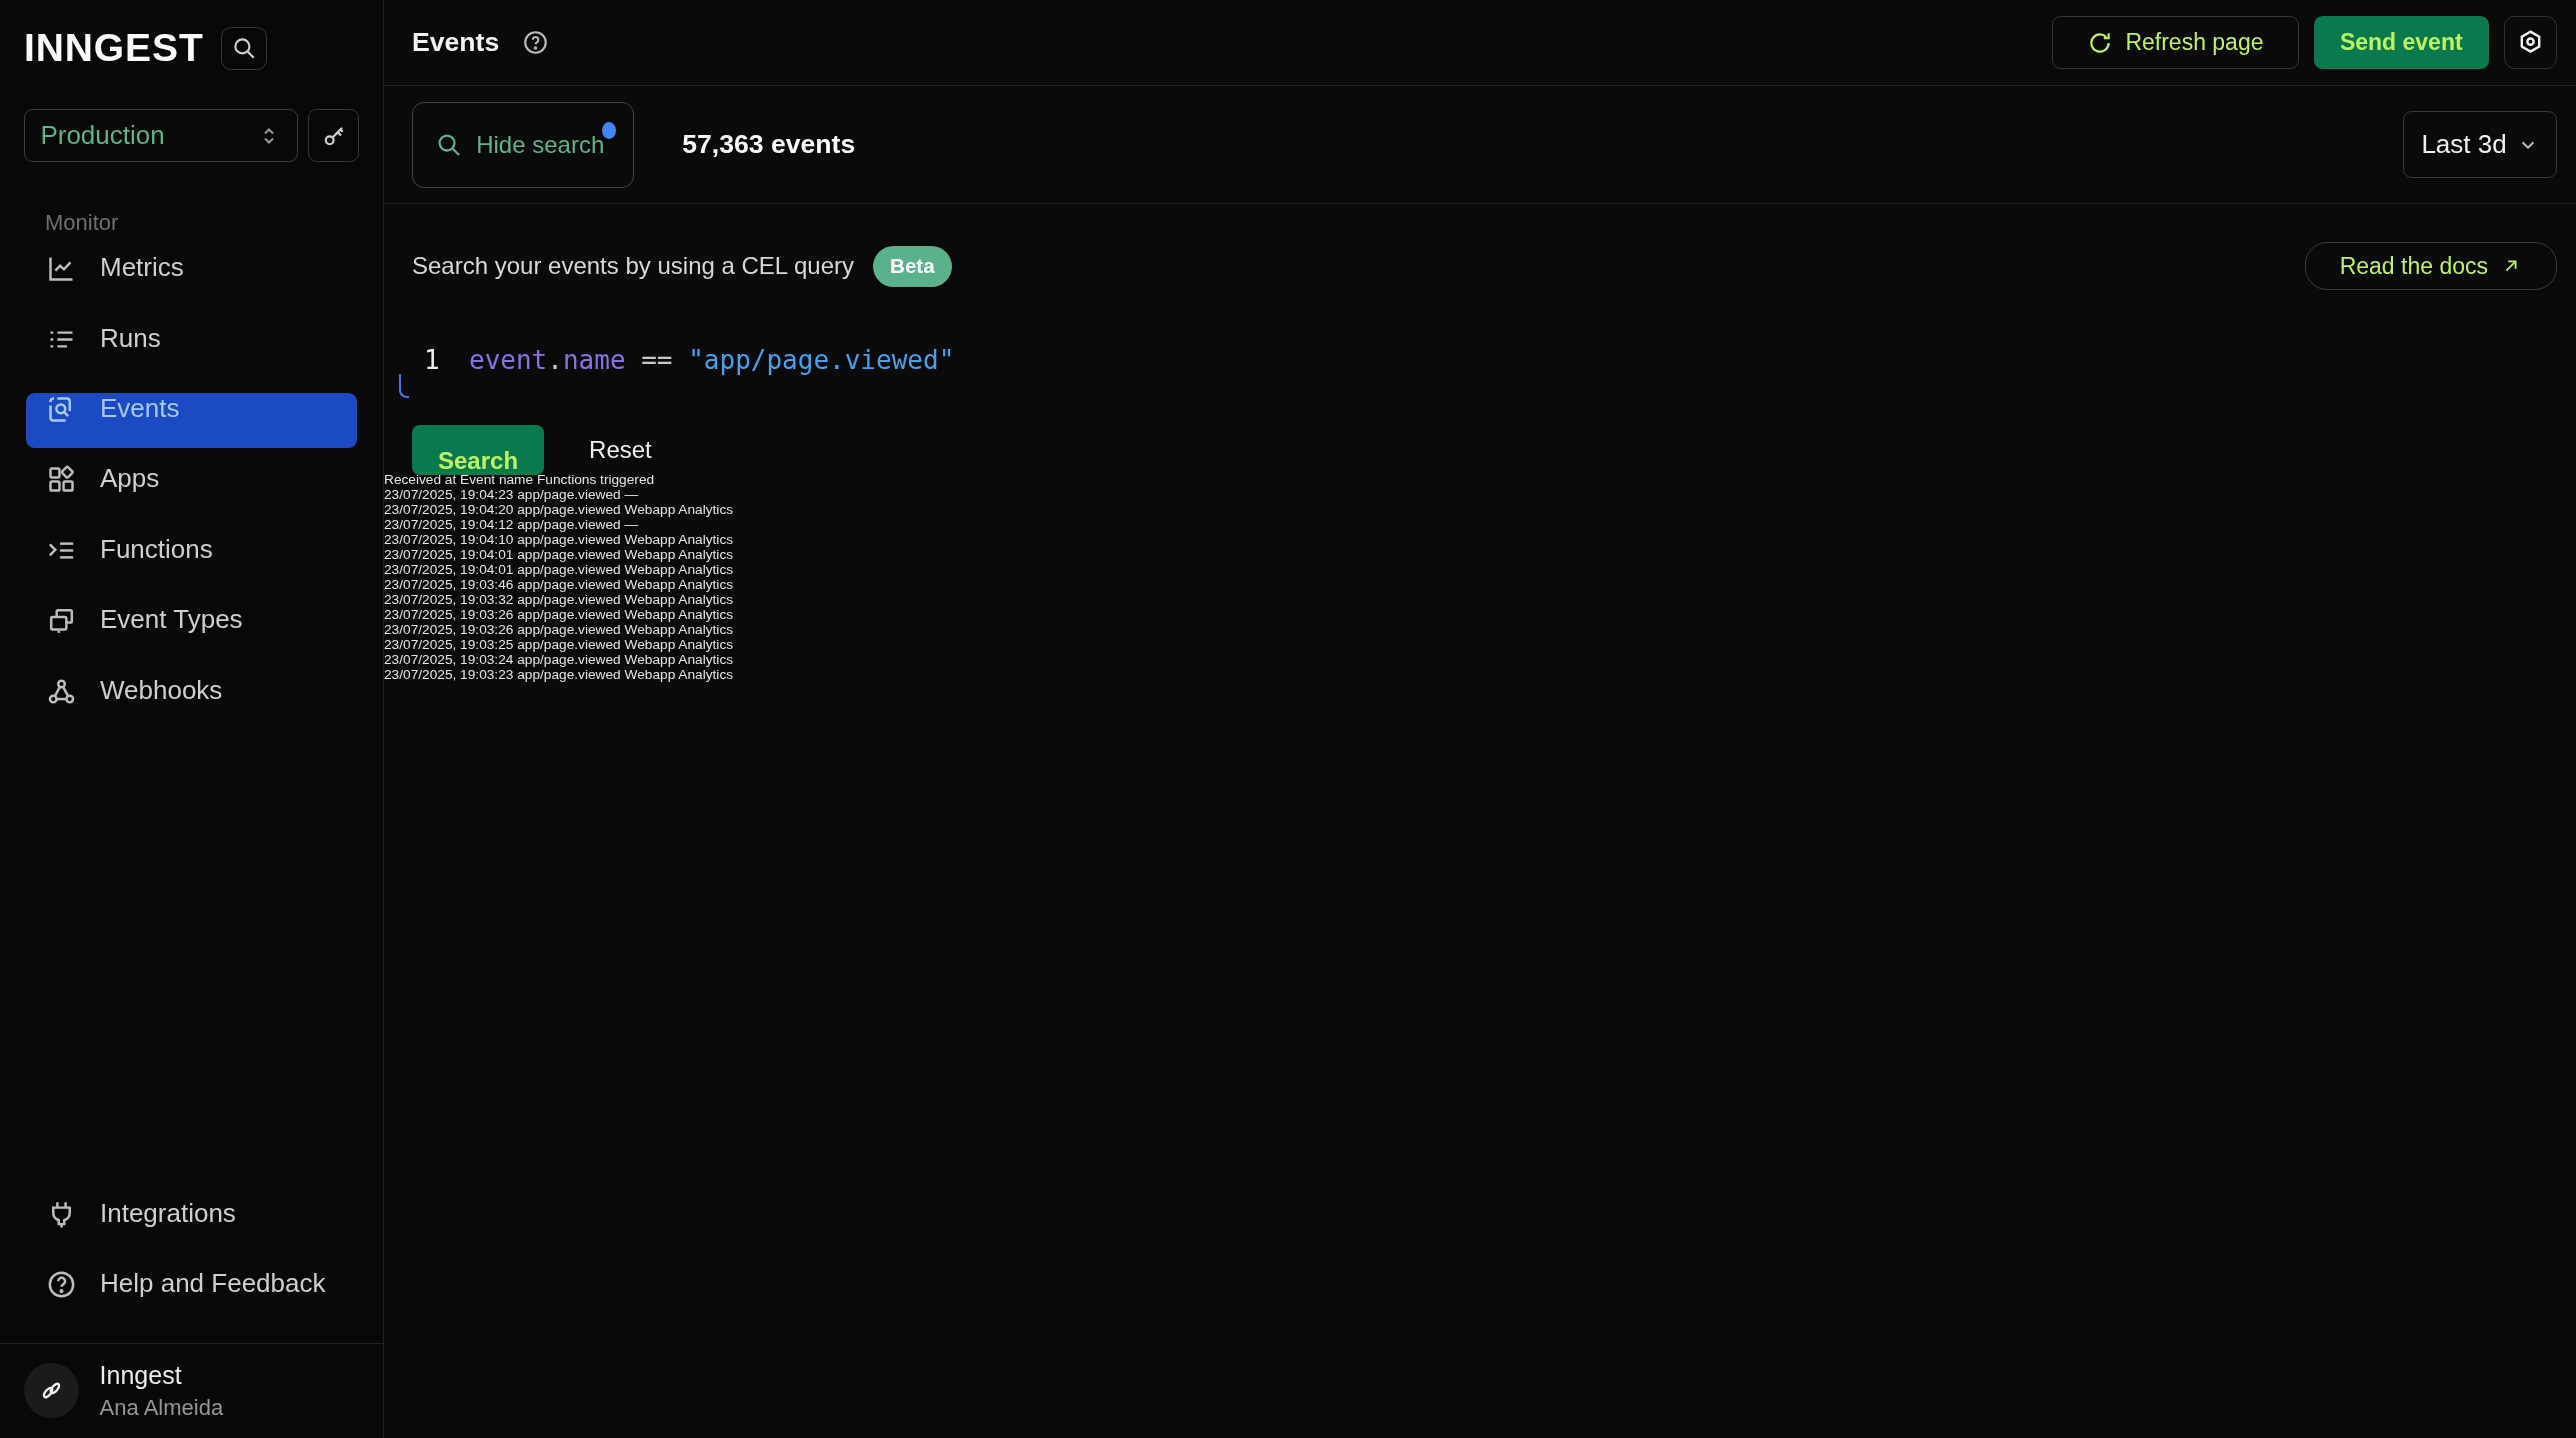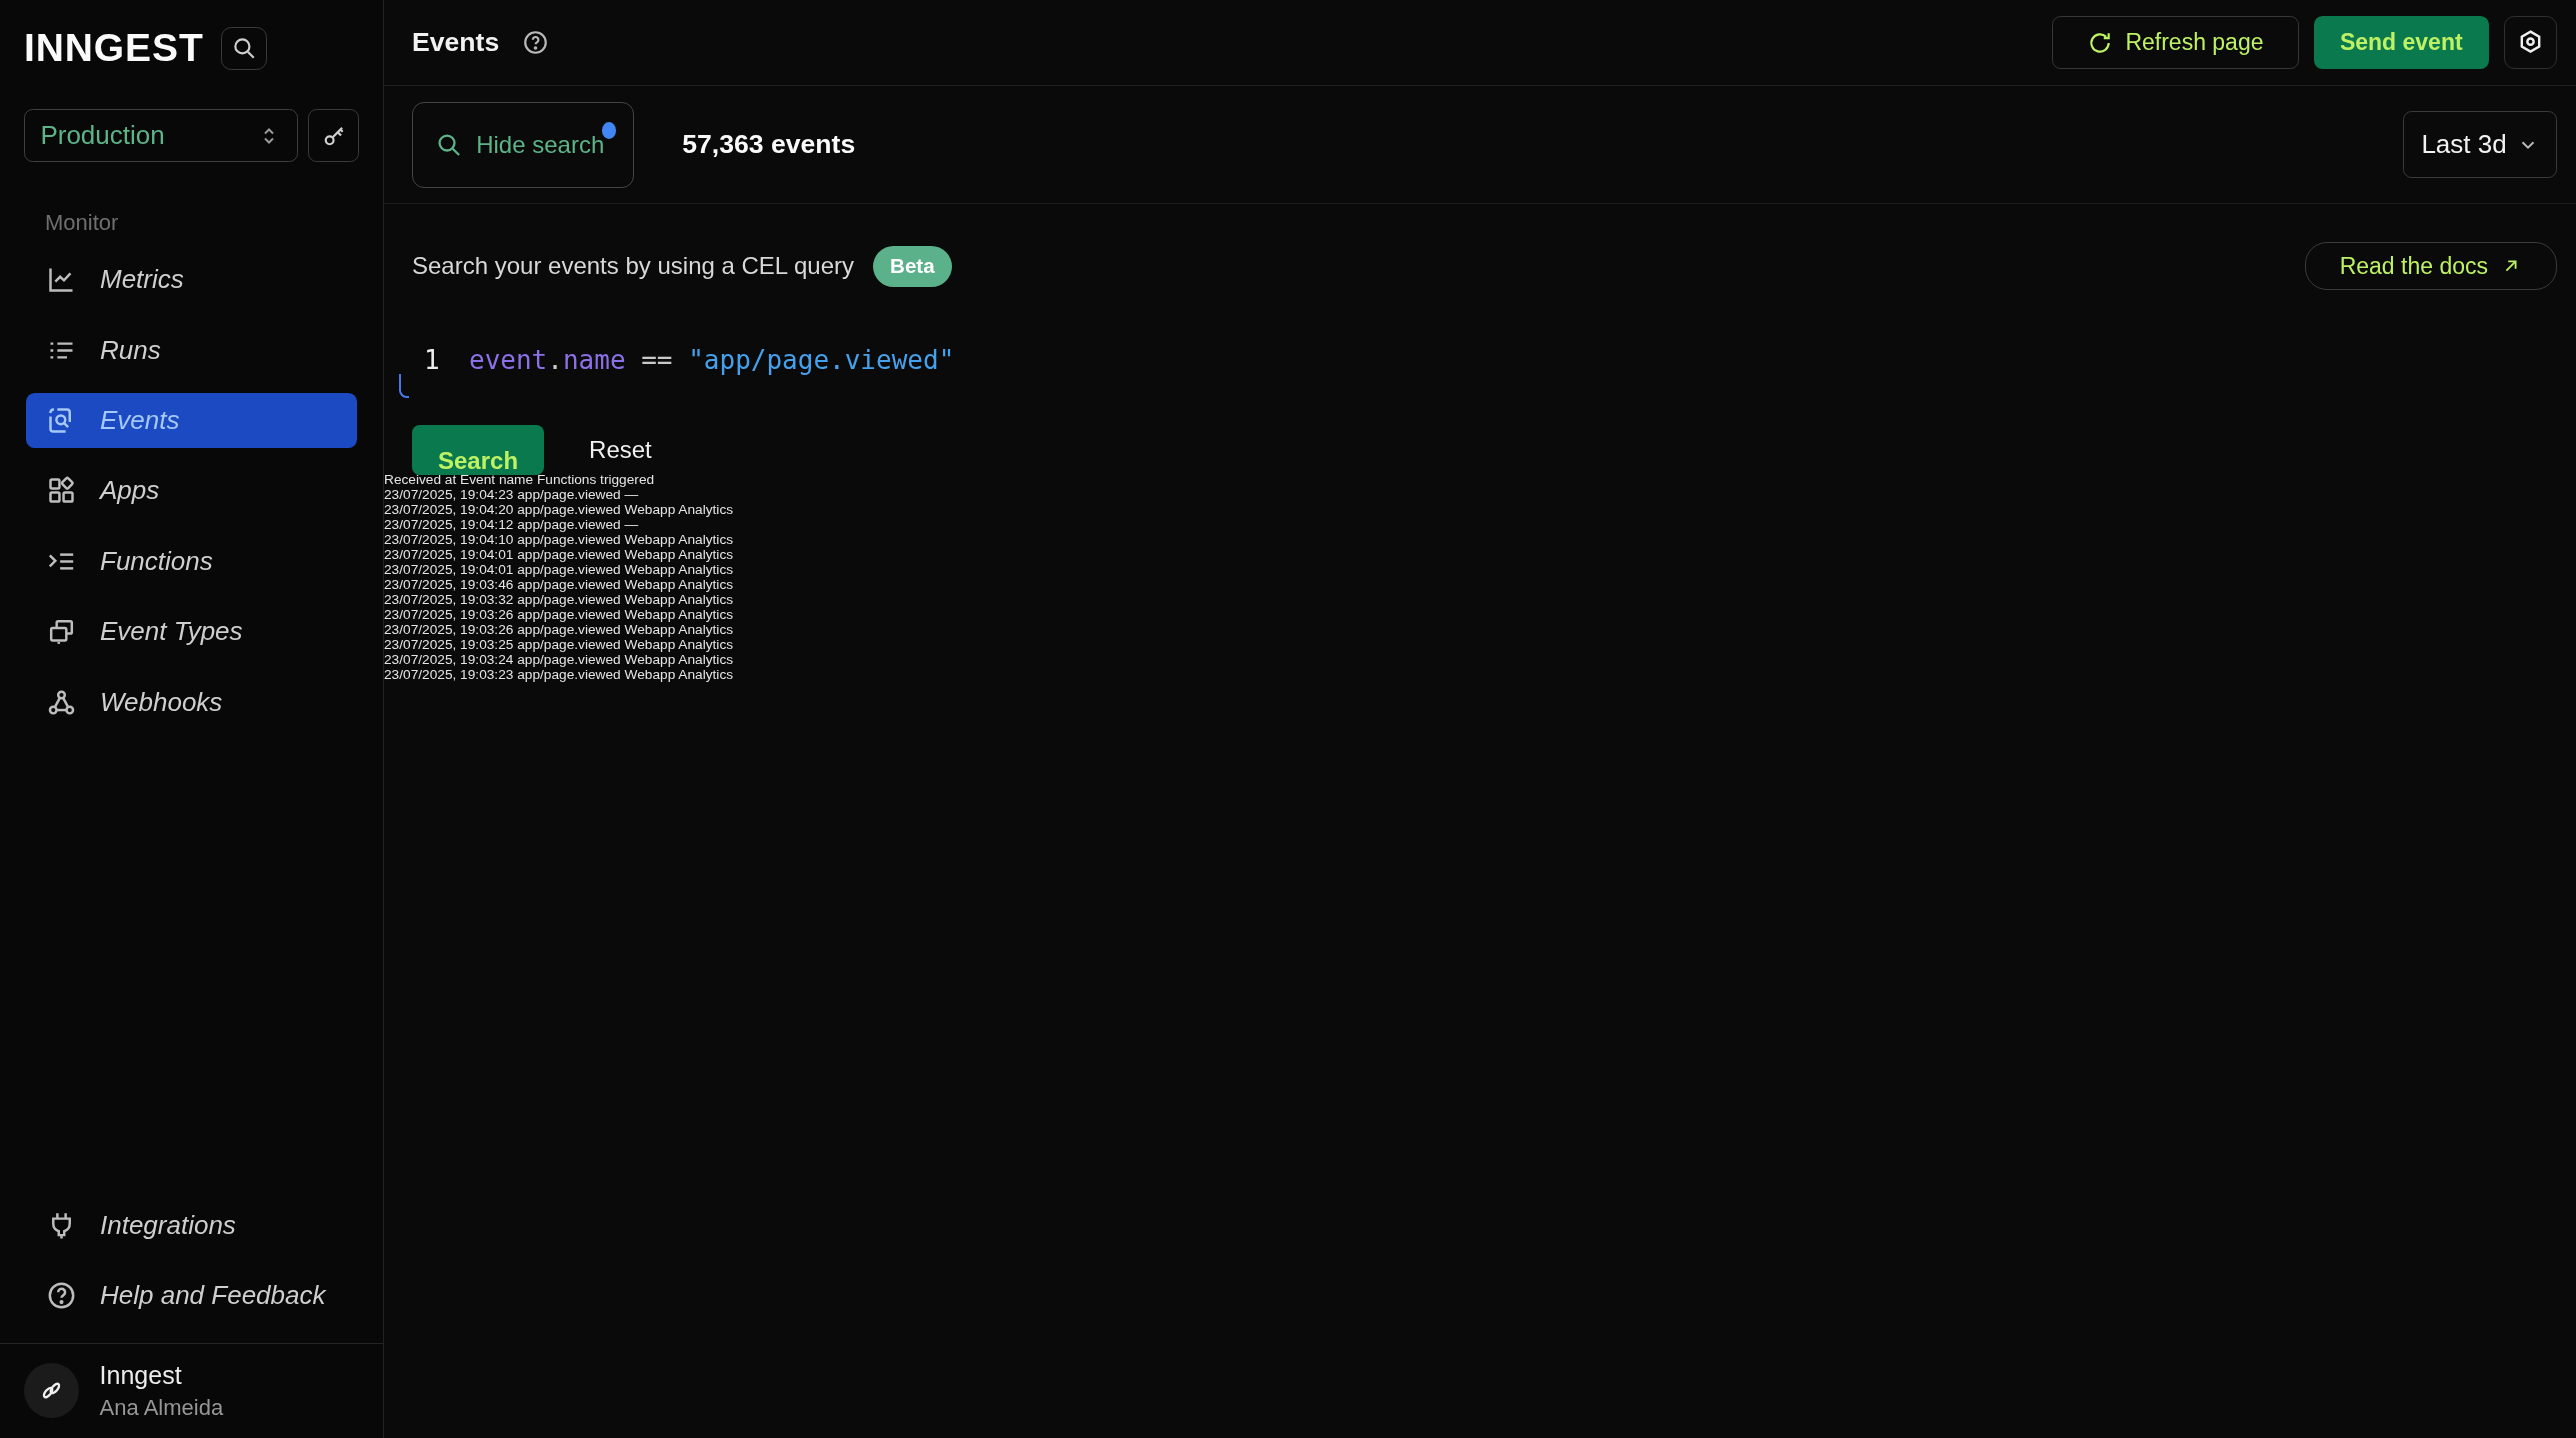--- a/index.html
+++ b/index.html
@@ -29,22 +29,22 @@
   .env-select {
     flex: 1; height: 53px; background: none; border: 0.9px solid #3f3f3f; border-radius: 8.6px;
     display: flex; align-items: center; justify-content: space-between; padding: 0 15.4px;
     color: #5cb488; font-size: 26px; cursor: pointer; font-family: inherit;
   }
   .key-btn { width: 51px; height: 53px; border-radius: 8.6px; }
   .section-label { color: #6f6f6f; font-size: 22px; padding: 38px 0 8.6px 45px; }
   .section-label.first { padding-top: 48px; }
   .nav { display: flex; flex-direction: column; padding: 0 26px; }
   .nav-item {
-    display: flex; align-items: center; gap: 22px; height: 55px; margin: 7.7px 0;
-    padding: 0 19px; border-radius: 8.6px; color: #cfcfcf; font-size: 26px; cursor: pointer; font-style: italic;
+    display: flex; align-items: flex-start; gap: 22px; height: 55px; margin: 7.7px 0;
+    padding: 0 19px; border-radius: 8.6px; color: #cfcfcf; font-size: 26px; cursor: pointer;
   }
   .nav-item .nicon { color: #bdbdbd; }
   .nav-item.active { background: #1c4ac2; color: #a6c8f7; }
   .nav-item.active .nicon { color: #a6c8f7; }
   .sidebar-spacer { flex: 1; }
   .sidebar-footer { padding: 0 26px 12px 26px; }
   .account {
     border-top: 0.9px solid #242424; padding: 17px 24px; display: flex; align-items: center; gap: 20.6px;
   }
   .avatar {

